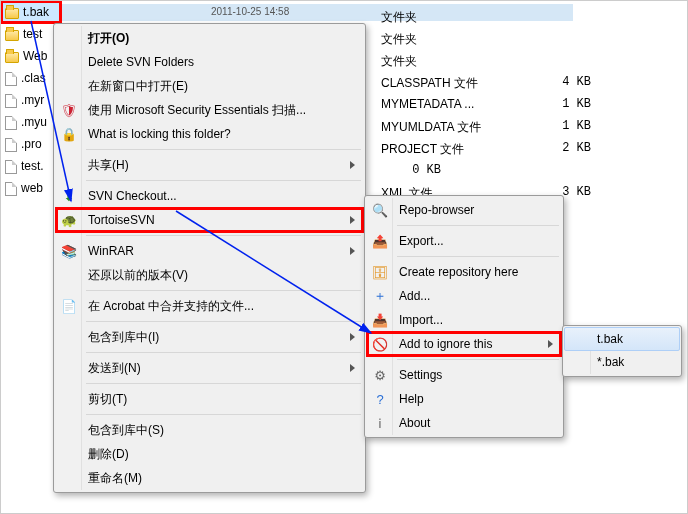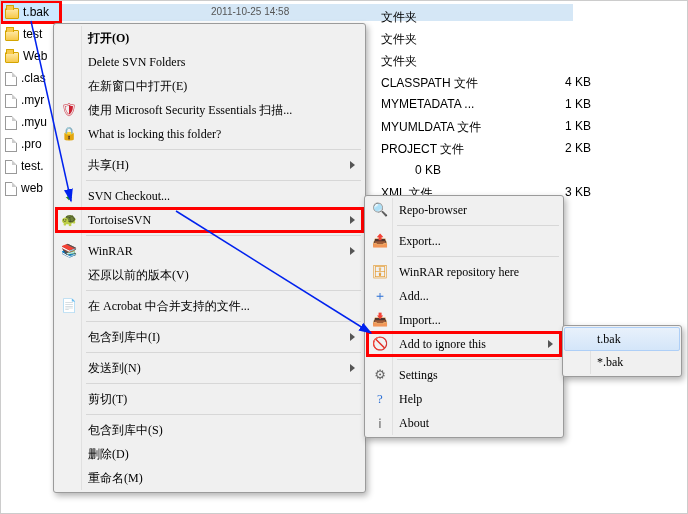--- a/index.html
+++ b/index.html
@@ -78,21 +78,21 @@
   
   .details-col {
     position:absolute;
     left:380px; top:8px;
     font-size:12px;
   }
   .details-col .drow{
     height:22px; display:flex; width:210px;
   }
   .details-col .dtype{ width:150px; color:#000; }
-  .details-col .dsize{ width:60px; text-align:right; color:#000; }
+  .details-col .dsize{ width:60px; text-align:right; color:#000;font-family:Liberation Mono, monospace; }
 
   
   .menu {
     position: absolute;
     background: #f0f0f0;
     border: 1px solid #9b9b9b;
     border-radius: 3px;
     box-shadow: 2px 3px 6px rgba(0,0,0,.3);
     padding: 2px;
   }
@@ -104,21 +104,20 @@
   }
   .menu .items{ position:relative; }
   .menu-item {
     display:flex; align-items:center;
     height:24px;
     padding: 0 28px 0 32px;
     white-space:nowrap;
     cursor:default;
     position:relative;
     color:#000;
-    font-family:Liberation Serif, serif;
   }
   .menu .sep {
     height:1px; margin:3px 2px 3px 30px;
     background:#d7d7d7;
   }
   .menu-item .arrow {
     position:absolute; right:8px; top:50%;
     transform:translateY(-50%);
     width:0;height:0;
     border-top:4px solid transparent;
@@ -342,21 +341,21 @@
       <span>Repo-browser</span>
     </div>
     <div class="sep"></div>
     <div class="menu-item">
       <span class="micon ic-blue">📤</span>
       <span>Export...</span>
     </div>
     <div class="sep"></div>
     <div class="menu-item">
       <span class="micon ic-orange">🗄</span>
-      <span>WinRAR repository here</span>
+      <span>Create repository here</span>
     </div>
     <div class="menu-item">
       <span class="micon ic-blue">＋</span>
       <span>Add...</span>
     </div>
     <div class="menu-item">
       <span class="micon ic-orange">📥</span>
       <span>Import...</span>
     </div>
     <div class="menu-item red-outline-item">

